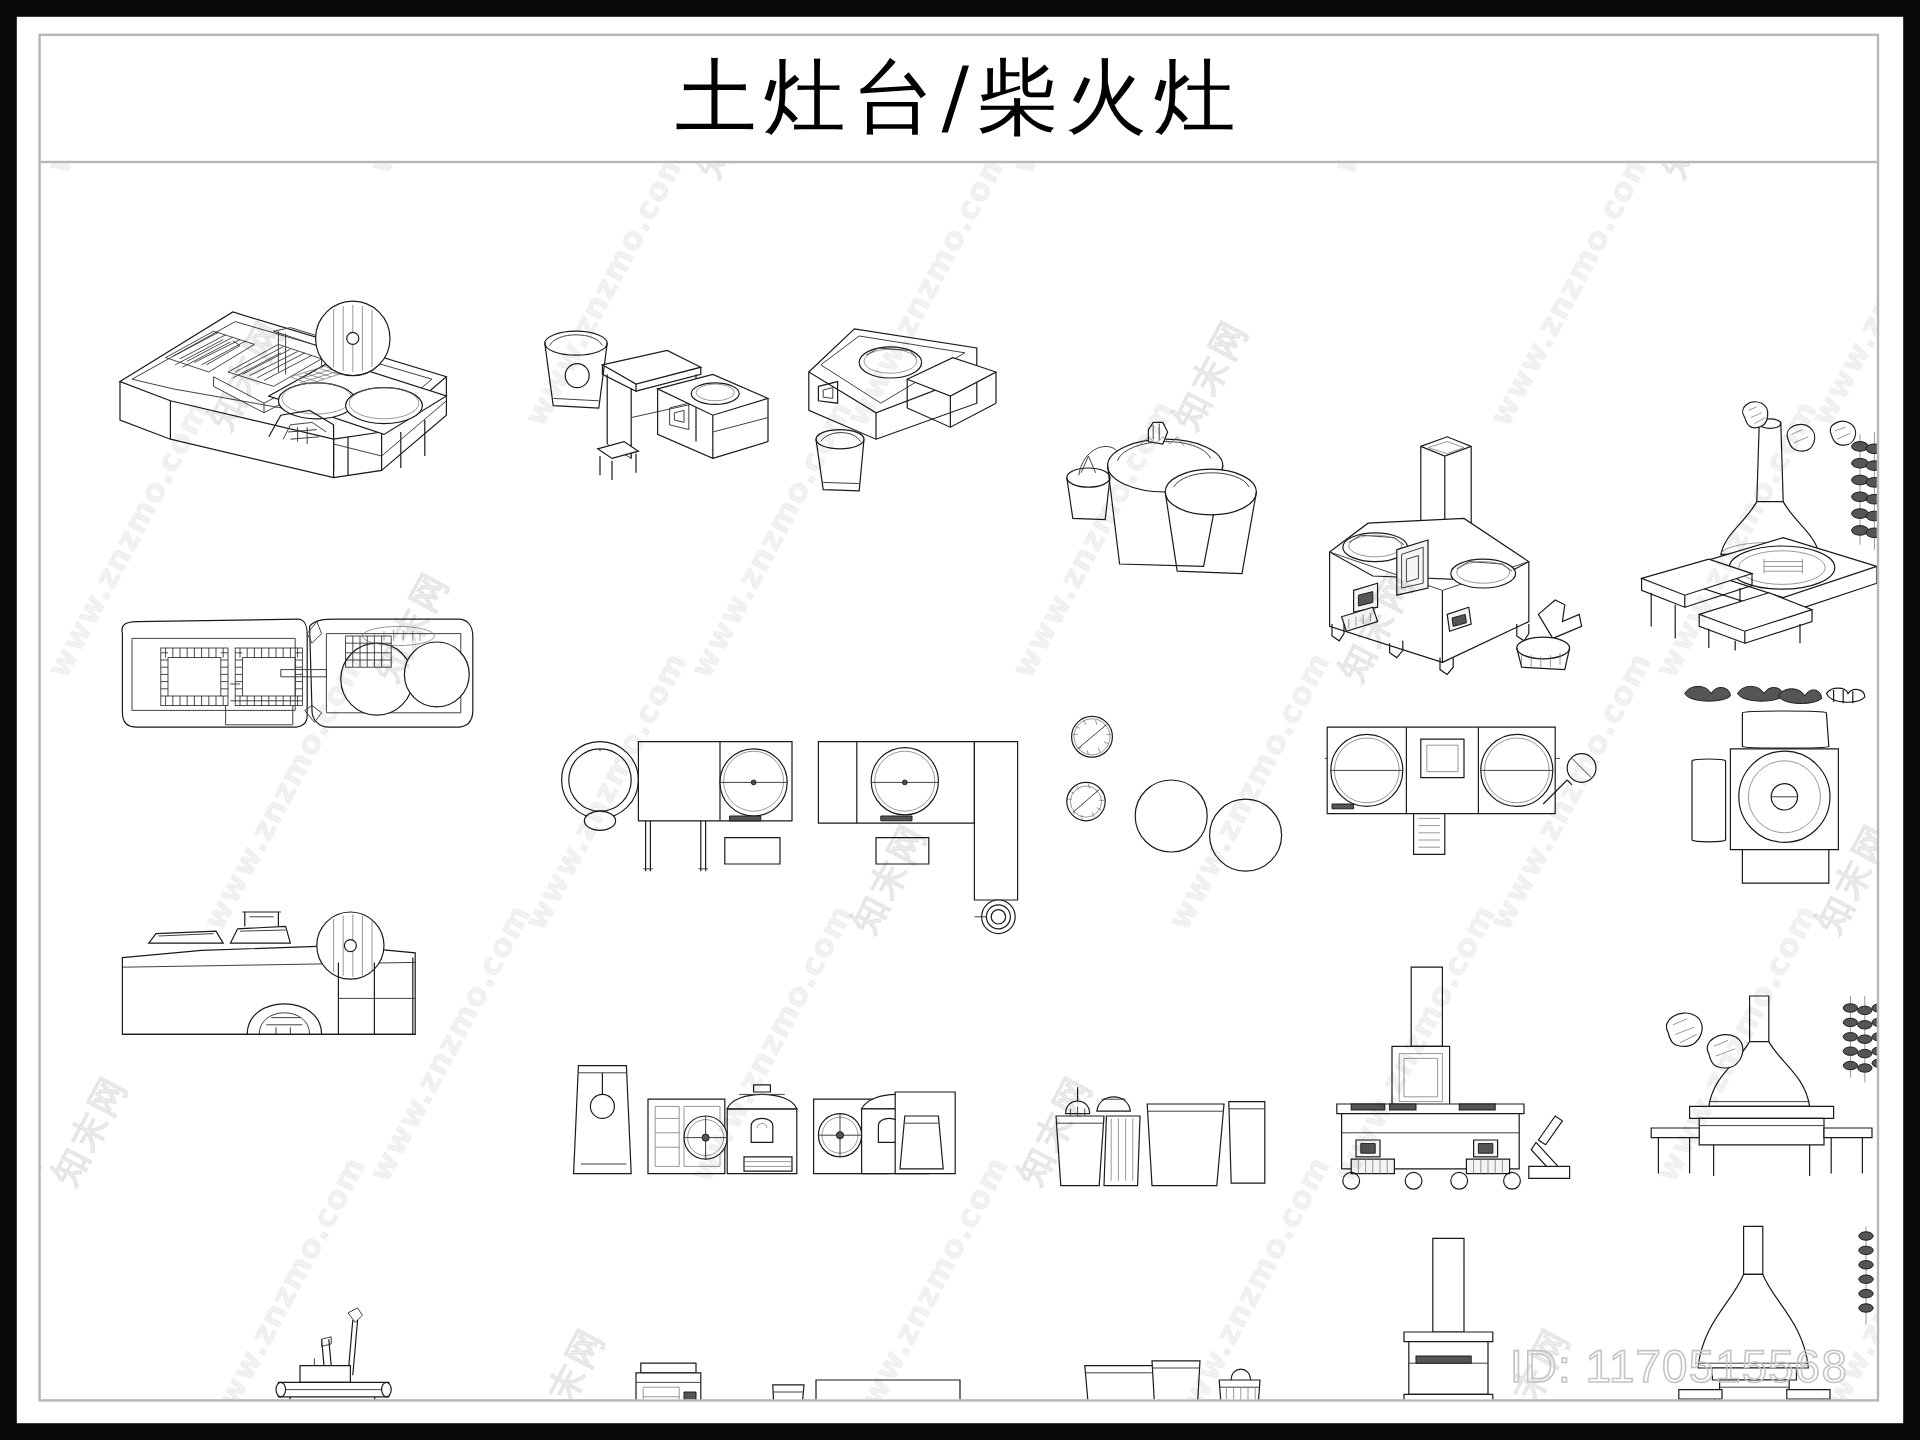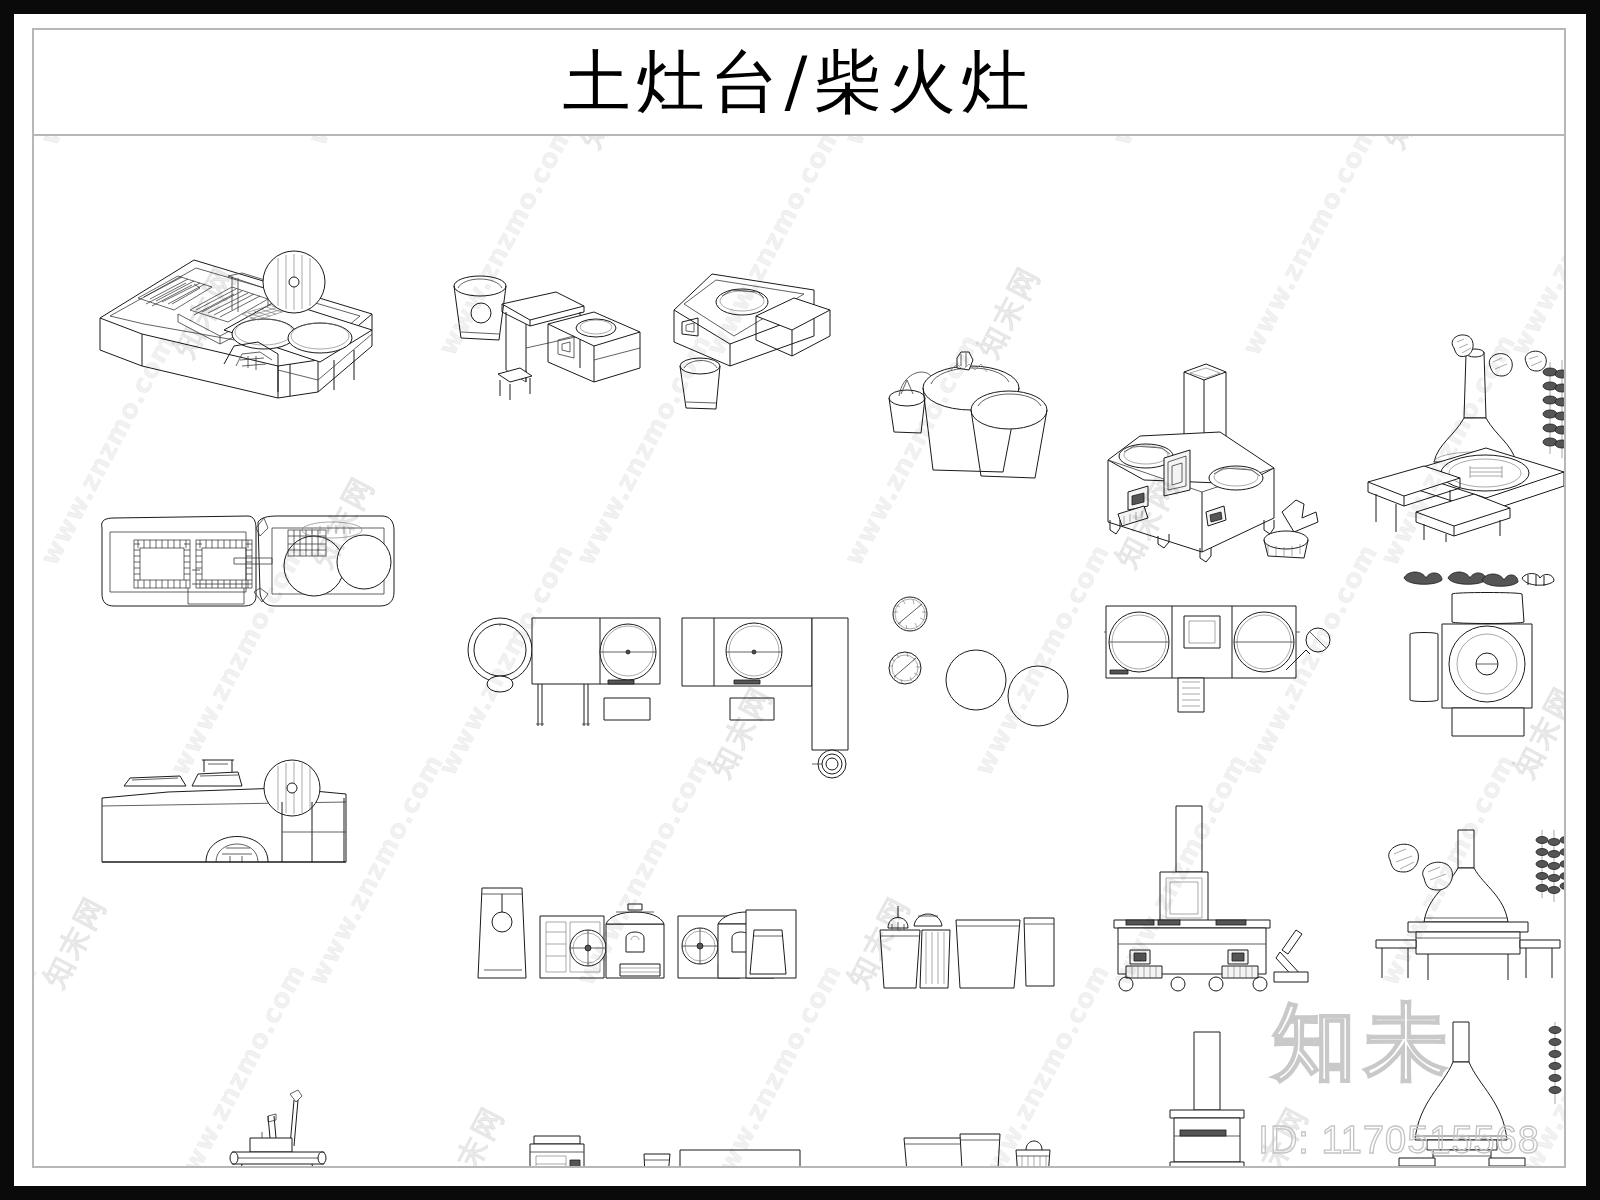--- a/index.html
+++ b/index.html
@@ -839,18 +839,17 @@
             <ellipse cx="166" cy="14" rx="6" ry="3.5"></ellipse>
               <ellipse cx="166" cy="26" rx="6" ry="3.5"></ellipse>
             <ellipse cx="166" cy="38" rx="6" ry="3.5"></ellipse>
               <ellipse cx="166" cy="50" rx="6" ry="3.5"></ellipse>
             <ellipse cx="166" cy="62" rx="6" ry="3.5"></ellipse>
               <ellipse cx="166" cy="74" rx="6" ry="3.5"></ellipse>
           </g>
         </svg>
       </div>
 
-      <div class="logo-wm">知未</div>
       <div class="id-wm">ID: 1170515568</div>
 
     </div>
   </div>
 </div>
 
 </body></html>

